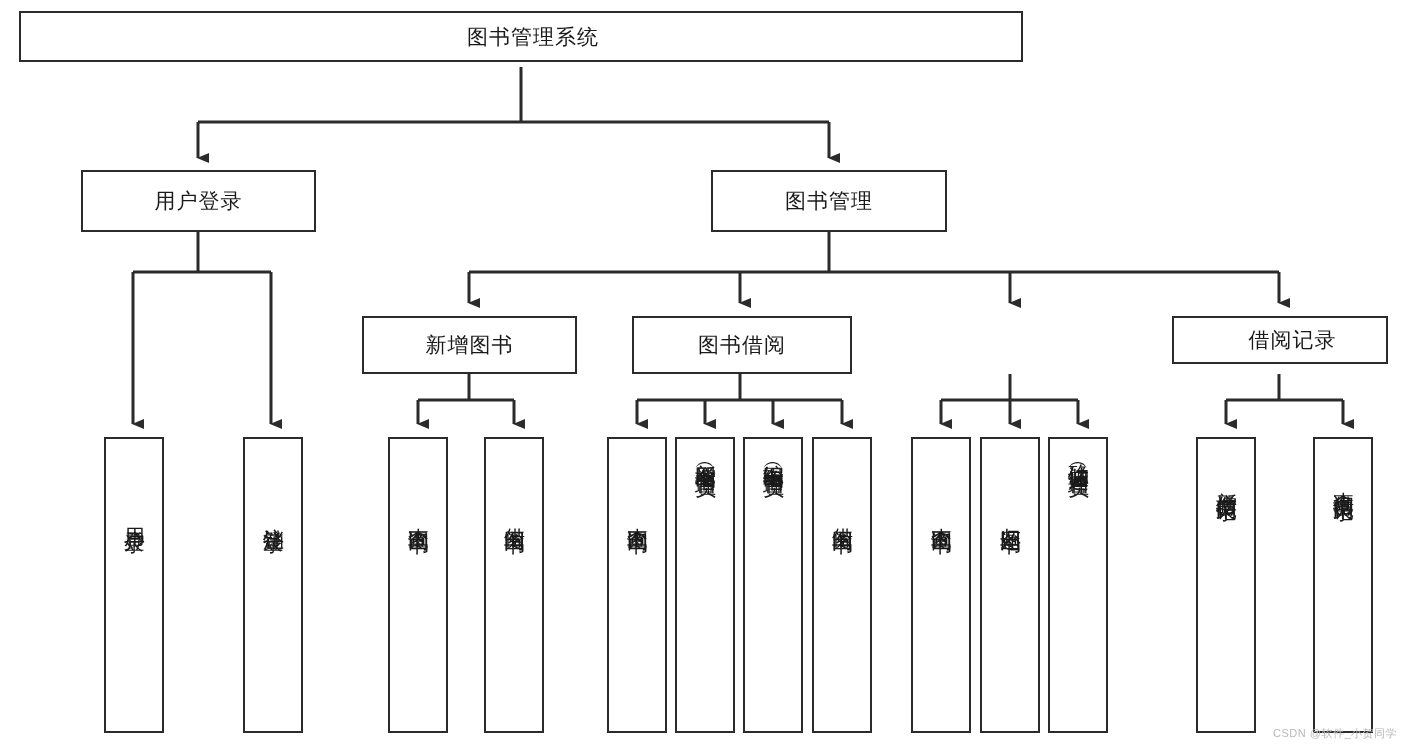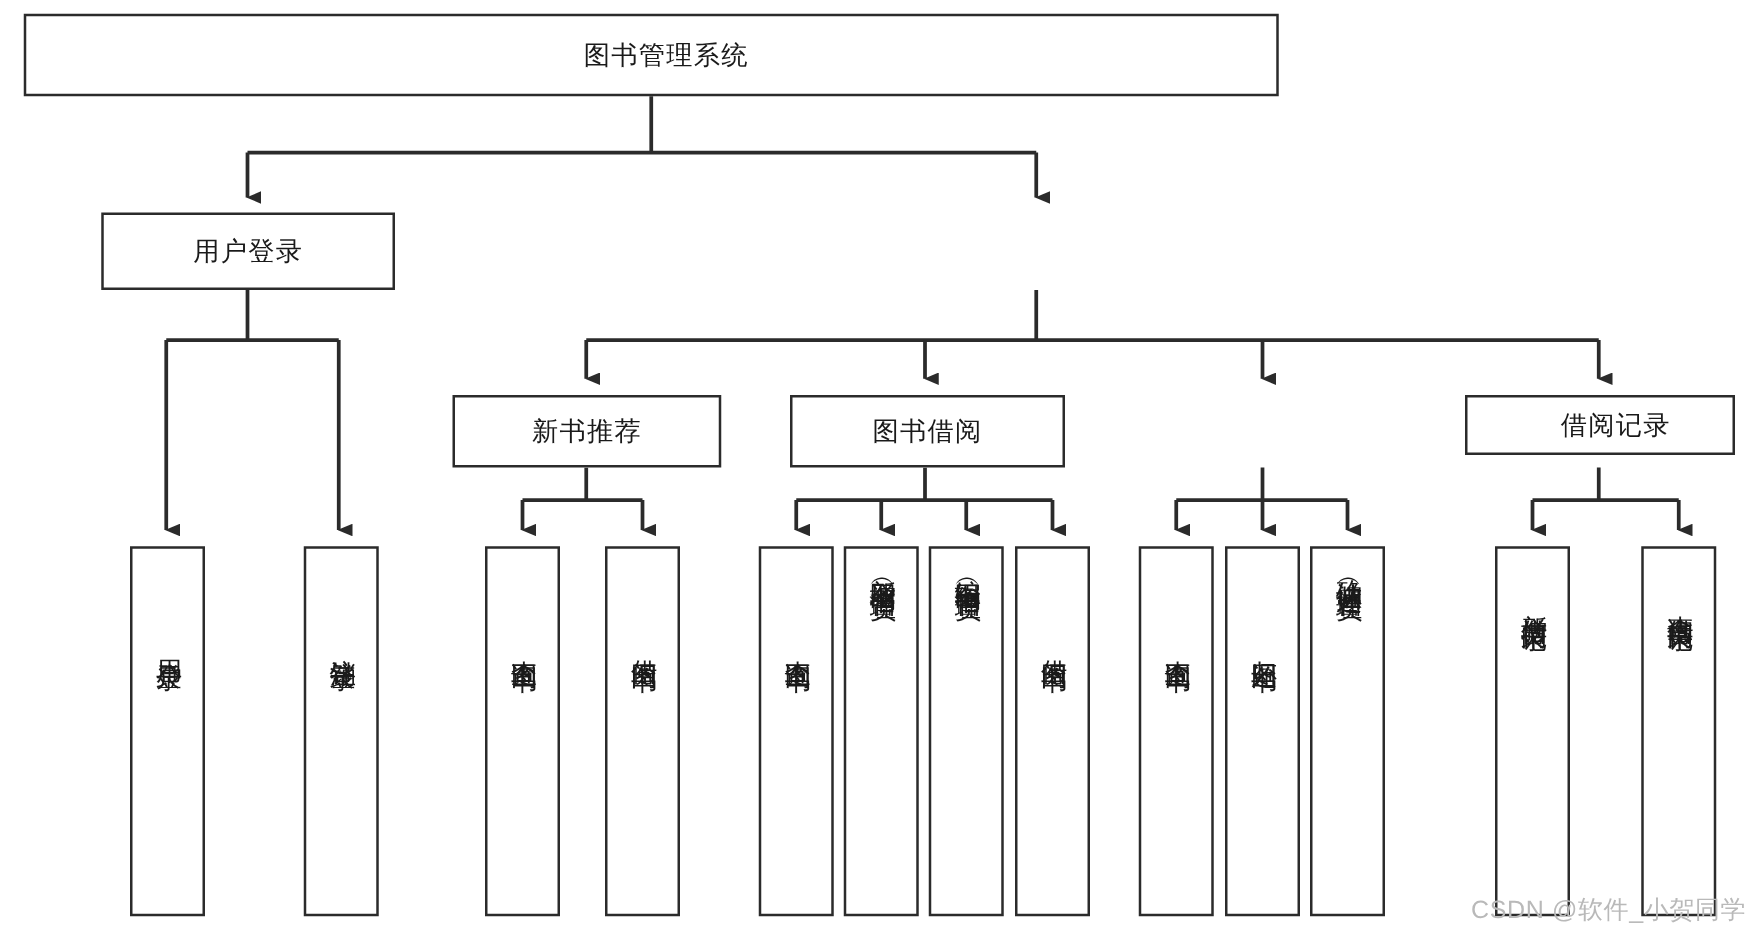--- a/index.html
+++ b/index.html
@@ -50,21 +50,21 @@
     font-size: 21px;
     line-height: 1.18;
     letter-spacing: 2px;
     white-space: nowrap;
     color: #1a1a1a;
   }
   .watermark {
     position: absolute;
     right: 8px;
     bottom: 6px;
-    font-size: 20px;
+    font-size: 11px;
     color: #b9b9b9;
     z-index: 5;
     white-space: nowrap;
     letter-spacing: 0.5px;
   }
 </style>
 </head>
 <body>
 
 <div id="canvas">
@@ -115,30 +115,33 @@
       <path d="M1010,400 L1010,424" marker-end="url(#arrow)"></path>
       <path d="M1078,400 L1078,424" marker-end="url(#arrow)"></path>
 
       <path d="M1279,374 L1279,400"></path>
       <path d="M1226,400 L1343,400"></path>
       <path d="M1226,400 L1226,424" marker-end="url(#arrow)"></path>
       <path d="M1343,400 L1343,424" marker-end="url(#arrow)"></path>
     </g>
   </svg>
 
-  <div class="node h" style="left:19px; top:11px; width:1004px; height:66px;padding-left:24px;">
+  <div class="node h" style="left:19px; top:11px; width:1004px; height:51px;padding-left:24px;">
     <span>图书管理系统</span>
   </div>
 
   <div class="node h" style="left:81px; top:170px; width:235px; height:62px;">
     <span>用户登录</span>
   </div>
+  <div class="node h" style="left:711px; top:170px; width:236px; height:62px;">
+    <span>图书管理</span>
+  </div>
 
   <div class="node h" style="left:362px; top:316px; width:215px; height:58px;">
-    <span>新书推荐</span>
+    <span>新增图书</span>
   </div>
   <div class="node h" style="left:632px; top:316px; width:220px; height:58px;">
     <span>图书借阅</span>
   </div>
   <div class="node h" style="left:1172px; top:316px; width:216px; height:48px;padding-left:25px;">
     <span>借阅记录</span>
   </div>
 
   <div class="node v" style="left:104px; top:437px; width:60px; height:296px; padding-top:72px;">
     <span class="vtext">用户登录</span>

